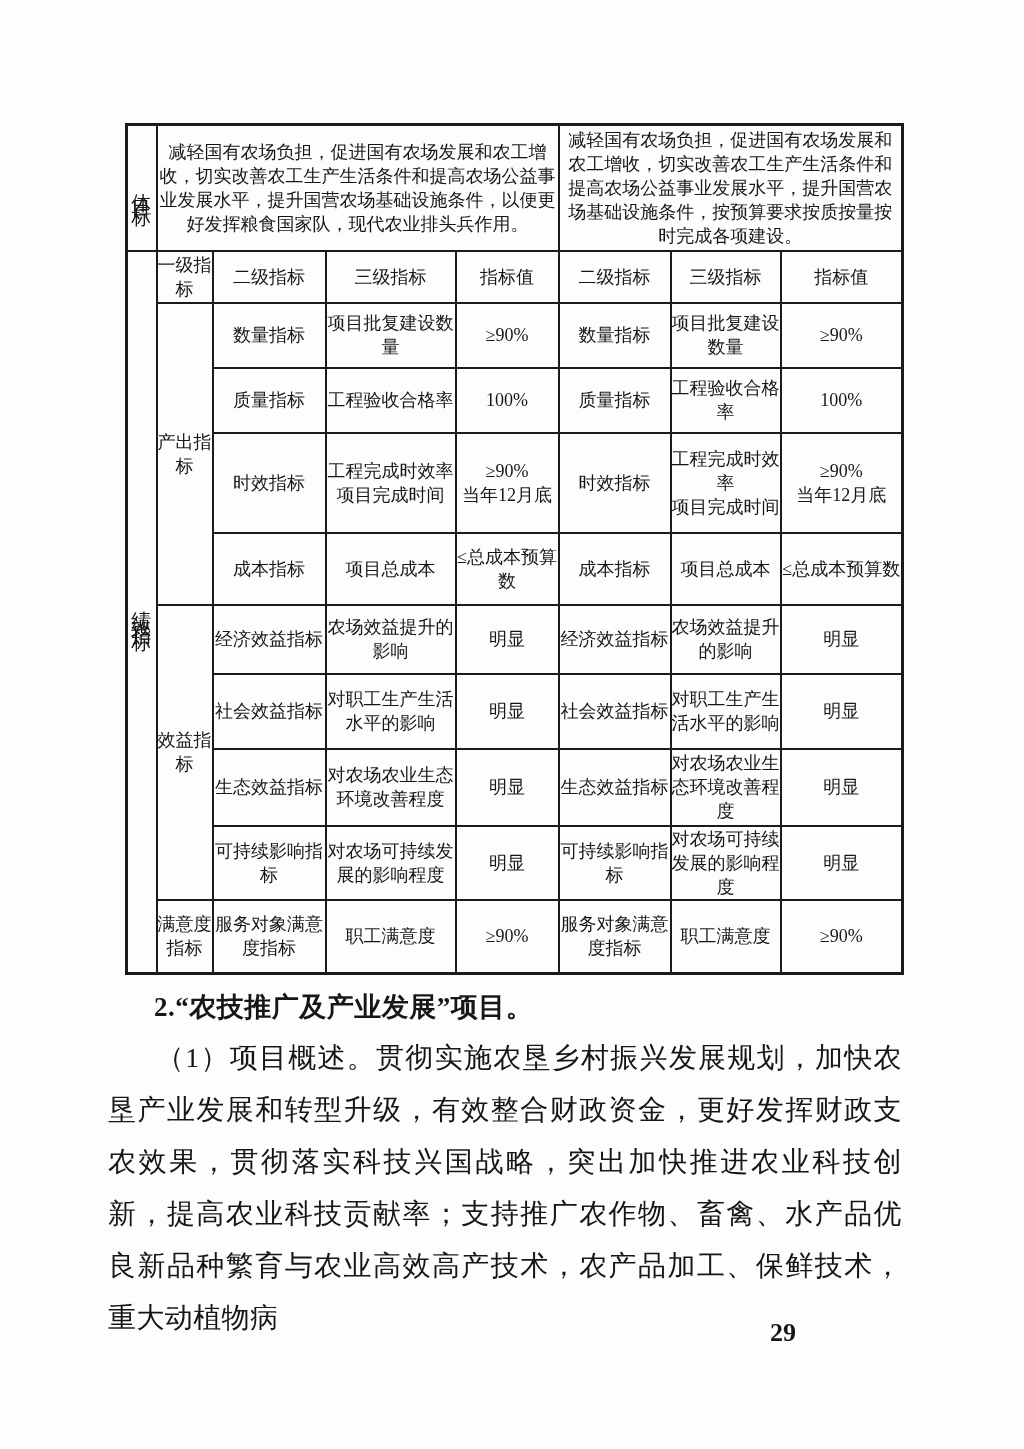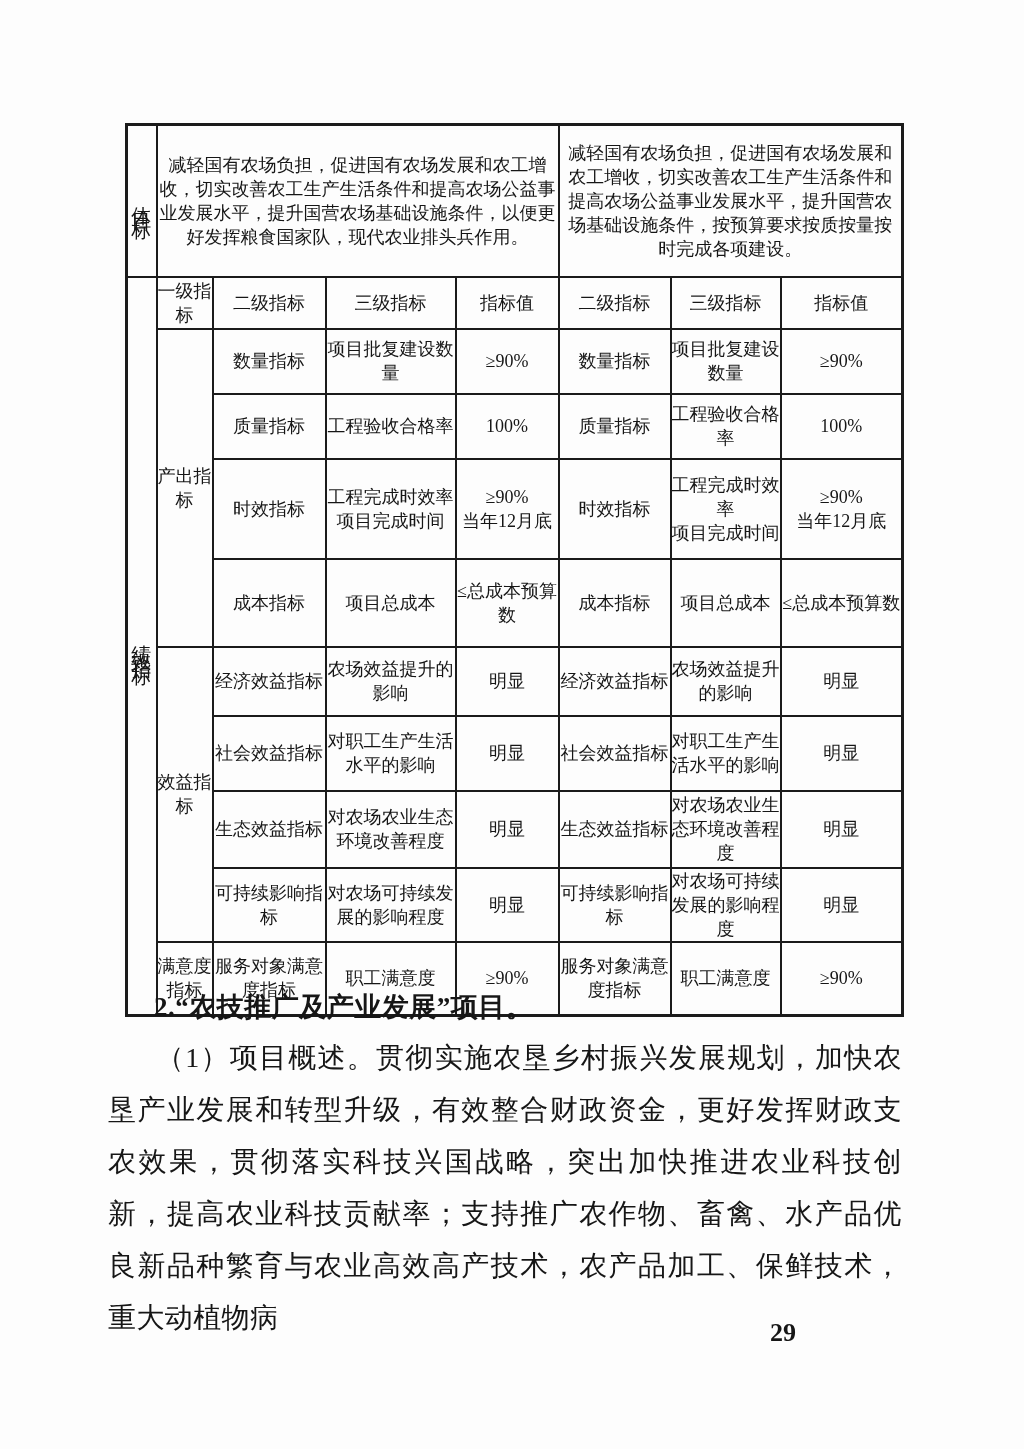--- a/index.html
+++ b/index.html
@@ -26,26 +26,26 @@
   }
   table.perf td {
     border: 2px solid #1b1b1b;
     padding: 0;
     text-align: center;
     vertical-align: middle;
     font-size: 18px;
     line-height: 24px;
     overflow: hidden;
   }
-  tr.r0  { height: 152px; }
+  tr.r0  { height: 126px; }
   tr.r1  { height: 52px;  }
   tr.r2  { height: 65px;  }
   tr.r3  { height: 65px;  }
   tr.r4  { height: 100px; }
-  tr.r5  { height: 88px;  }
+  tr.r5  { height: 72px;  }
   tr.r6  { height: 69px;  }
   tr.r7  { height: 75px; padding-left: 28px;  }
   tr.r8  { height: 77px;  }
   tr.r9  { height: 74px; padding-left: 24px;  }
   tr.r10 { height: 74px;  }
 
   td.goal {
     text-align: justify;
     font-size: 19.5px;
     line-height: 30px;

